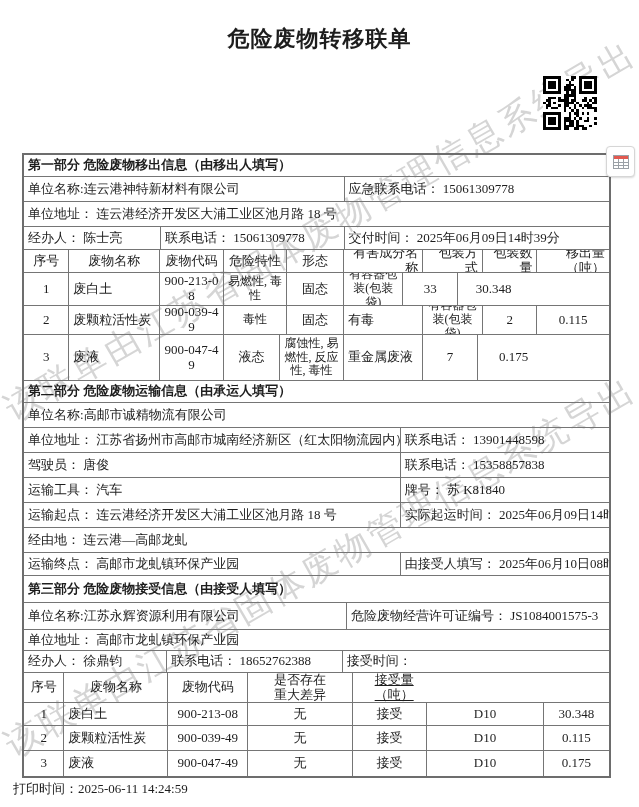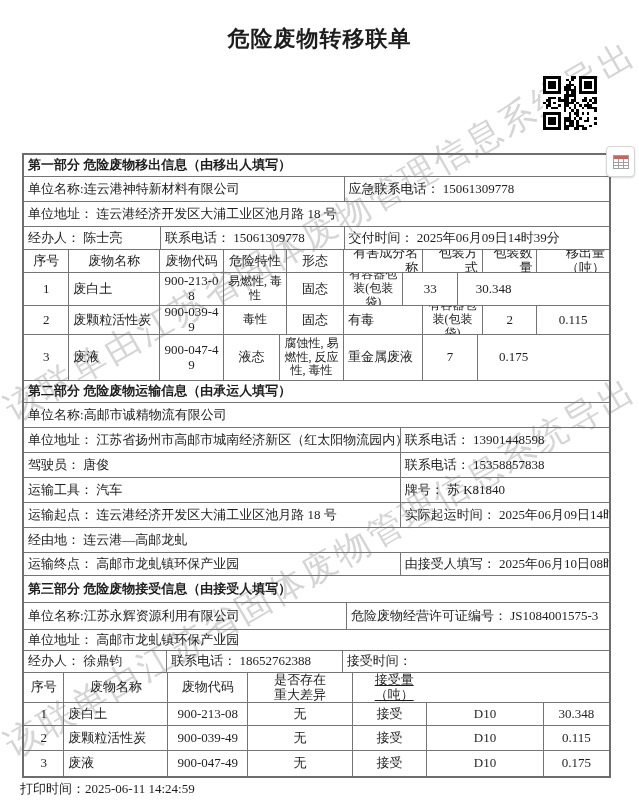--- a/index.html
+++ b/index.html
@@ -32,21 +32,21 @@
          box-sizing:border-box;overflow:hidden;line-height:1.15;}
   .icell:last-child{border-right:none;}
   .icell span{white-space:pre;}
   .sechdr{font-weight:bold;}
   .wtable .irow .icell{justify-content:center;text-align:center;word-break:break-all;}
   .wtable .irow .icell.left{justify-content:flex-start;text-align:left;}
   .wtable .thead .icell{white-space:pre-line;text-align:right;font-size:13px;}
   .small{font-size:12px;}
   #t3 .irow:last-child{border-bottom:none;}
 
-  .print-time{position:absolute;left:20px;top:780px;font-size:13px;z-index:3;}
+  .print-time{position:absolute;left:13px;top:780px;font-size:13px;z-index:3;}
 </style>
 </head>
 <body>
 
 <div class="page">
 
   <div class="wm wm1">该联单由江苏省固体废物管理信息系统导出</div>
   <div class="wm wm2">该联单由江苏省固体废物管理信息系统导出</div>
 
   <div class="title">危险废物转移联单</div>

